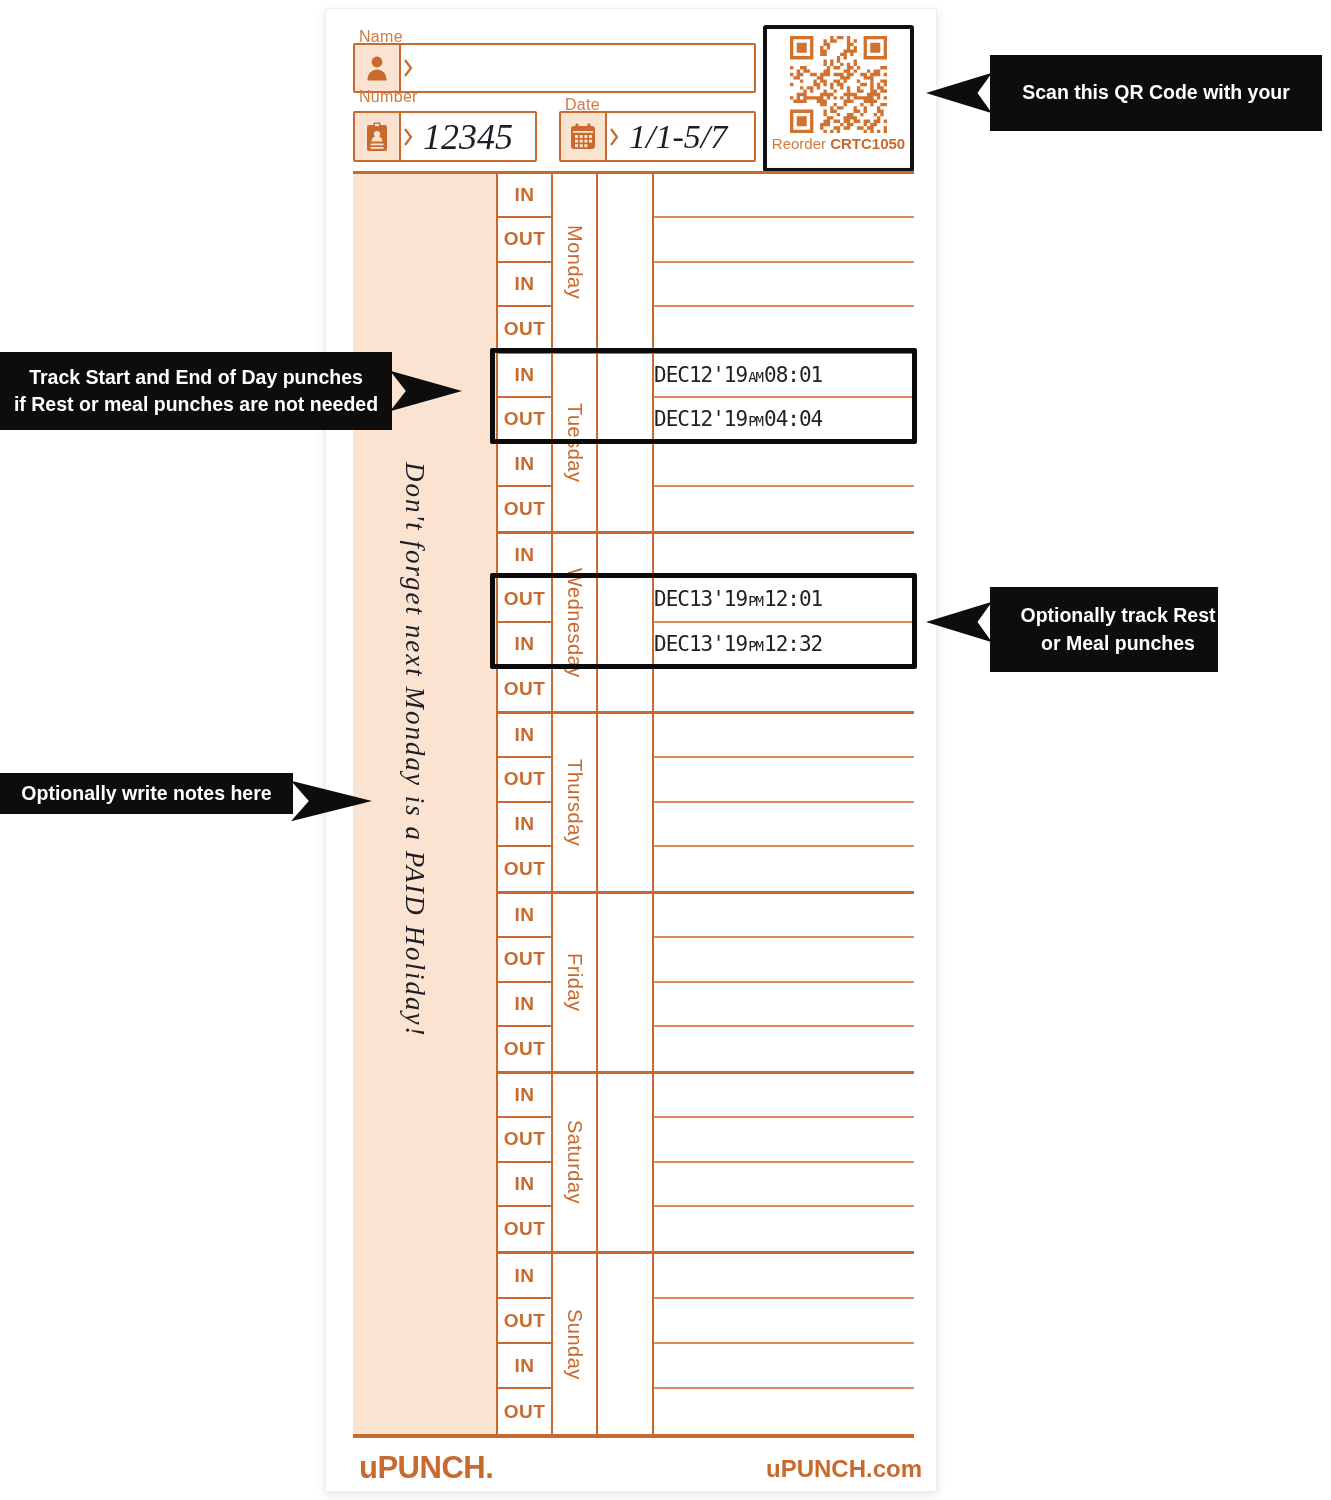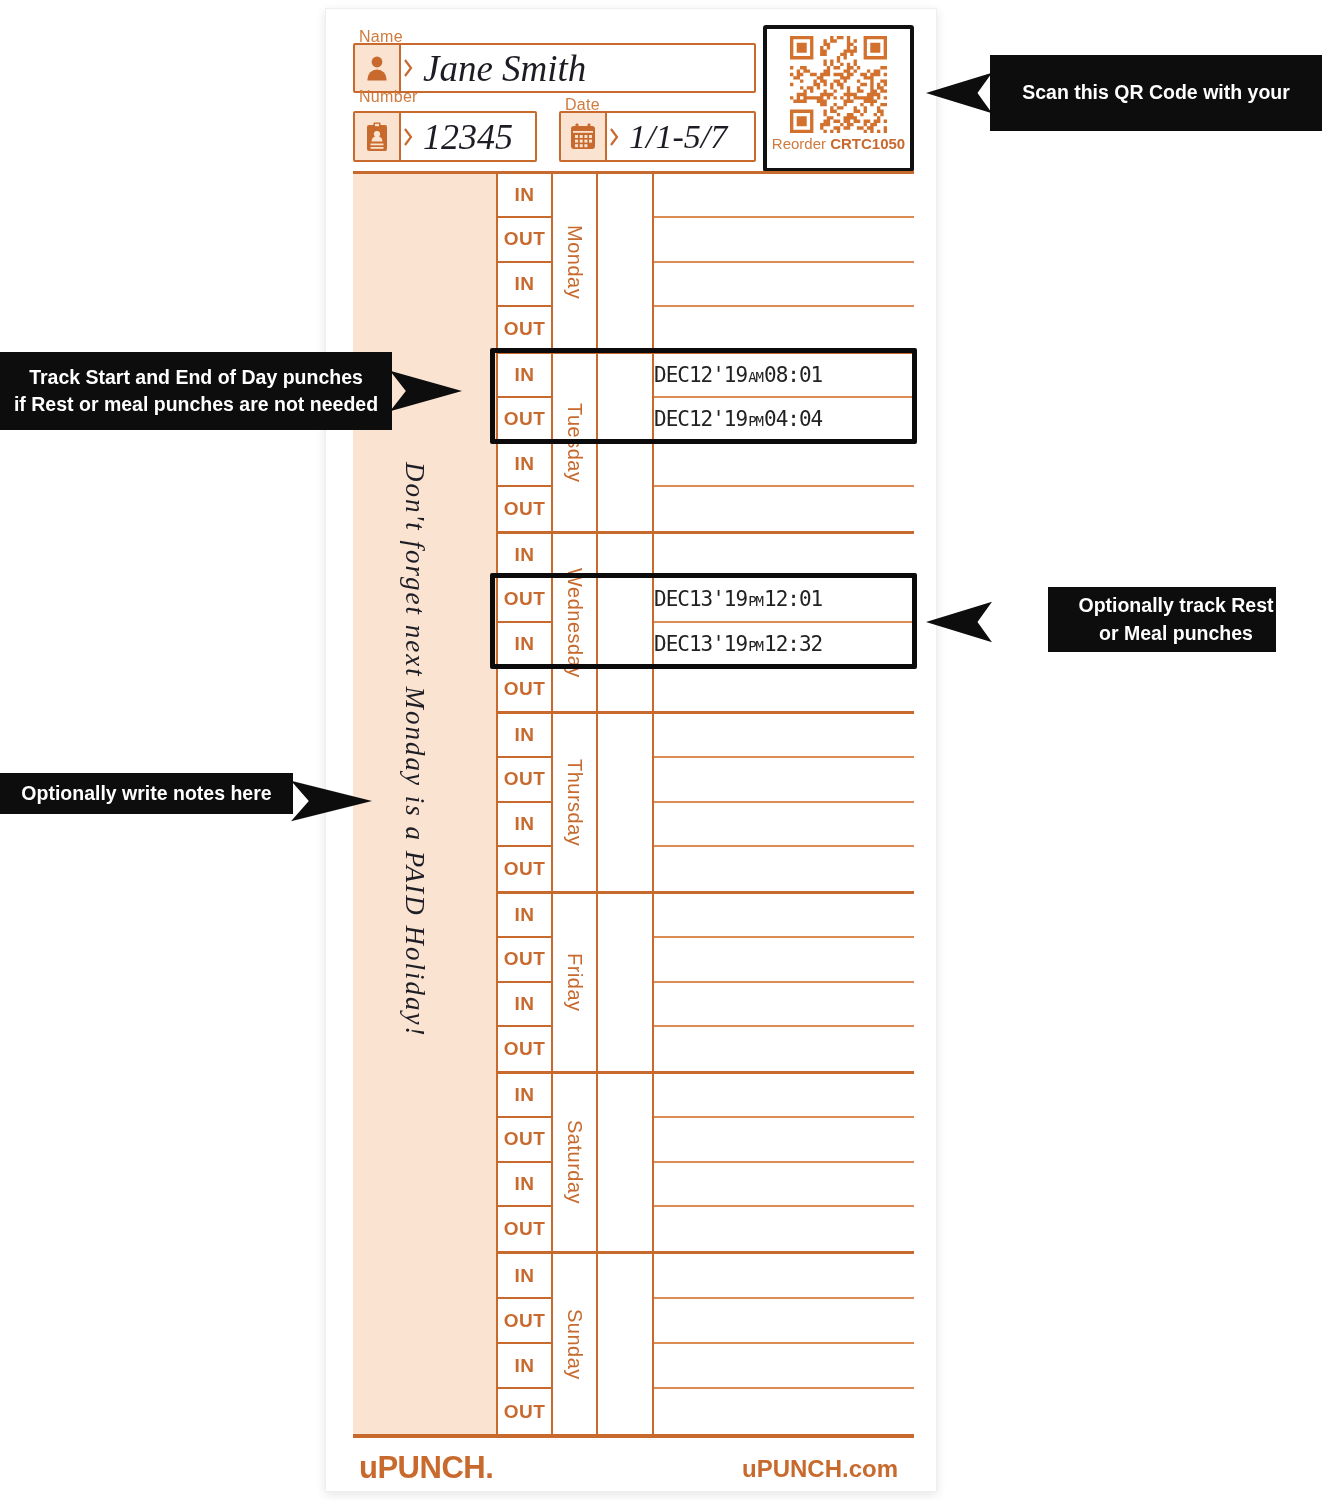--- a/index.html
+++ b/index.html
@@ -119,23 +119,20 @@
     <div class="icon-cell">
       <svg width="26" height="28" viewBox="0 0 26 28">
         <circle cx="13" cy="8" r="5.4" fill="#C8692D"></circle>
         <path d="M3.5 25 a9.5 9.5 0 0 1 19 0 v1.5 h-19 z" fill="#C8692D"></path>
       </svg>
     </div>
     <div class="notch">
       <svg width="10" height="20" viewBox="0 0 10 20">
           <polyline points="2,2 8,10 2,18" fill="none" stroke="#C8692D" stroke-width="2.2"></polyline>
         </svg>
-    </div>
-    <div class="field-value">
-      <span class="hand" style="font-size:37px;">Jane Smith</span>
     </div>
   </div>
 
   <div class="abs field-label" style="left:33px;top:79px;">Number</div>
   <div class="abs field" style="left:27px;top:102px;width:184px;height:51px;">
     <div class="icon-cell">
       <svg width="22" height="30" viewBox="0 0 22 30">
         <rect x="1" y="3" width="20" height="26" rx="2" fill="#C8692D"></rect>
         <rect x="7.5" y="0.5" width="7" height="5" rx="1" fill="#C8692D"></rect>
         <rect x="9" y="1.8" width="4" height="2.4" fill="#FAE3D0"></rect>
@@ -325,37 +322,37 @@
         <div class="punch-row" style="grid-row: 1;"></div>
         <div class="punch-row" style="grid-row: 2;"></div>
         <div class="punch-row" style="grid-row: 3;"></div>
         <div class="punch-row r4" style="grid-row: 4;"></div>
       </div>
     </div>
 
   <div class="abs bottom-line" style="left:27px;top:1425px;width:561px;height:4px;"></div>
 
   <div class="abs logo" style="left:33px;top:1441px;">uPUNCH.</div>
-  <div class="abs site" style="left:409px;top:1446px;width:163px;">uPUNCH.com</div>
+  <div class="abs site" style="left:433px;top:1446px;width:163px;">uPUNCH.com</div>
 <div class="abs highlight-box" style="left: 164px; top: 339px; width: 427px; height: 96px;"></div>
     <div class="abs highlight-box" style="left: 164px; top: 564px; width: 427px; height: 96px;"></div>
   </div>
 
 <div class="abs callout" style="left:990px;top:55px;width:332px;height:76px;">
   <span>Scan this QR Code with your</span>
 </div>
 <div class="abs dart point-left" style="left:926px;top:71px;width:66px;height:44px;"></div>
 
 <div class="abs callout" style="left:0px;top:352px;width:392px;height:78px;">
   <span>Track Start and End of Day punches</span>
   <span>if Rest or meal punches are not needed</span>
 </div>
 <div class="abs dart point-right" style="left:390px;top:369px;width:72px;height:44px;"></div>
 
-<div class="abs callout" style="left:1048px;top:587px;width:228px;height:65px;padding-left:28px;">
+<div class="abs callout" style="left:990px;top:587px;width:228px;height:85px;padding-left:28px;">
   <span>Optionally track Rest</span>
   <span>or Meal punches</span>
 </div>
 <div class="abs dart point-left" style="left:926px;top:600px;width:66px;height:44px;"></div>
 
 <div class="abs callout" style="left:0px;top:773px;width:293px;height:41px;">
   <span>Optionally write notes here</span>
 </div>
 <div class="abs dart point-right" style="left:291px;top:779px;width:81px;height:44px;"></div>
 

